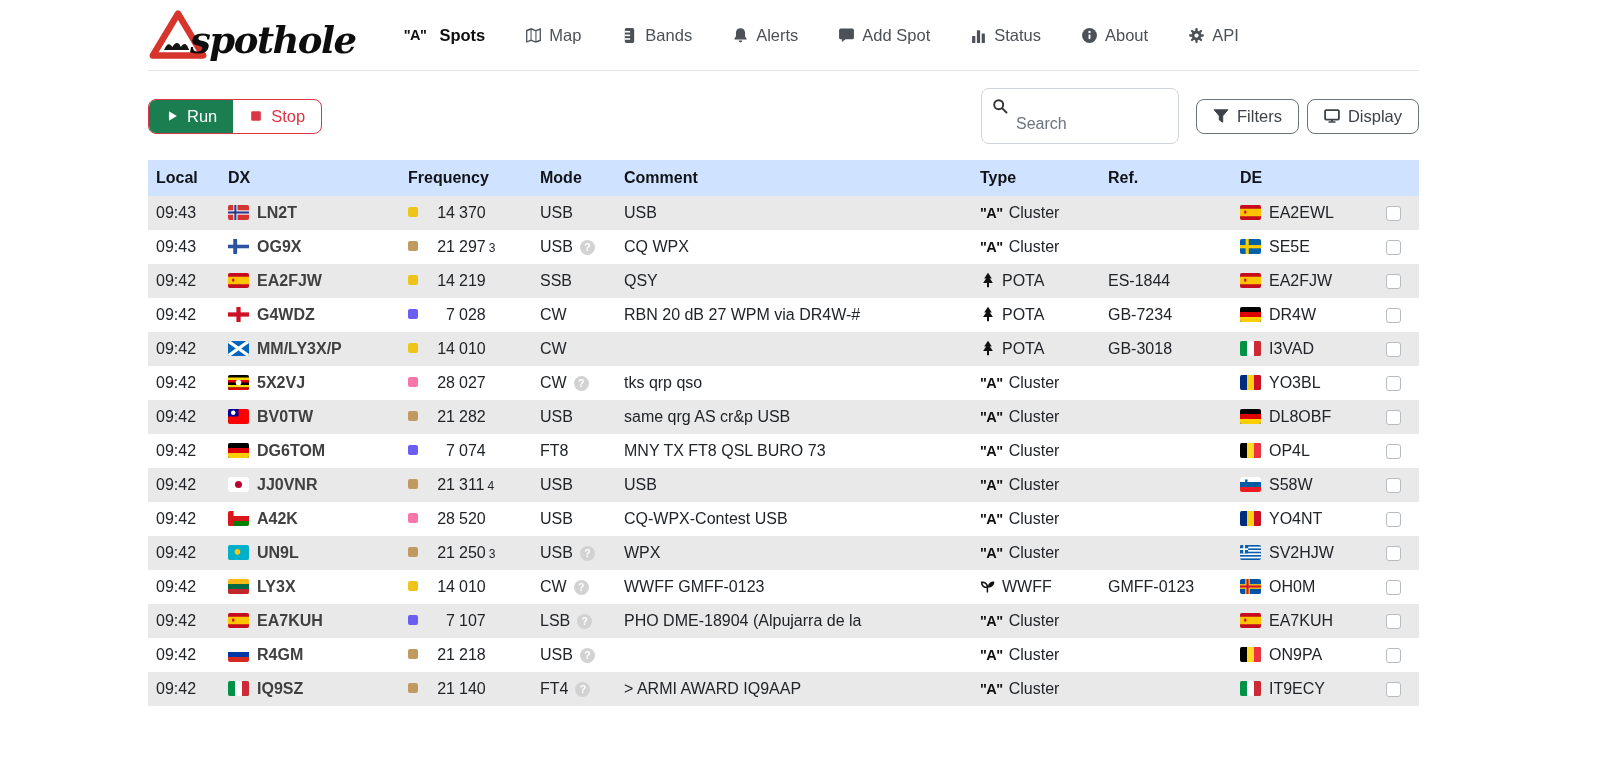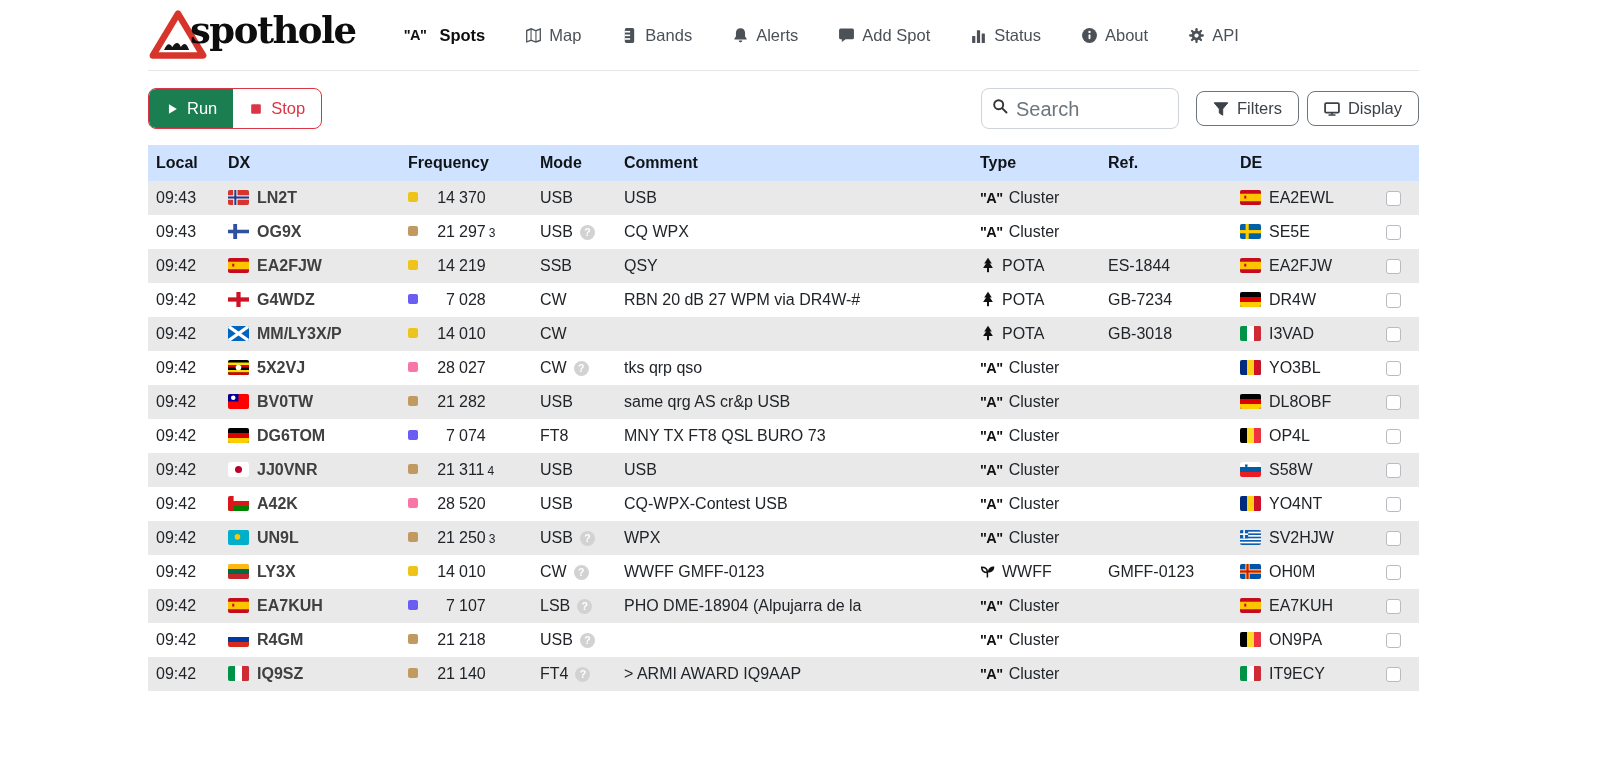--- a/index.html
+++ b/index.html
@@ -3,42 +3,42 @@
 <meta charset="utf-8">
 <title>spothole</title>
 <style>
   html,body{margin:0;padding:0;background:#fff;}
   body{width:1600px;height:784px;overflow:hidden;font-family:"Liberation Sans","DejaVu Sans",sans-serif;color:#212529;font-size:16px;
        --header-bg:#cfe2ff; --stripe:#e9e9e9; --green:#1b7e50; --red:#dc3545;}
   .container{width:1271px;margin-left:148px;}
 
   
   .topbar{display:flex;align-items:center;height:70px;border-bottom:1px solid #e7e7e7;}
-  .logo{display:flex;align-items:flex-start;cursor:pointer;}
+  .logo{display:flex;align-items:flex-end;cursor:pointer;font-style:italic;}
   .logo svg{display:block;}
   .wordmark{font-family:"DejaVu Serif","Liberation Serif",serif;font-weight:800;font-size:37px;letter-spacing:-1.5px;color:#0d0d0d;margin-left:-18px;position:relative;z-index:2;}
   nav{display:flex;align-items:center;gap:40px;margin-left:48px;}
   .nav-link{display:flex;align-items:center;gap:7px;color:#4b5157;font-size:16.5px;text-decoration:none;cursor:pointer;}
   .nav-link .ico svg{fill:currentColor;width:17px;height:17px;display:block;}
   .nav-link.active{color:#0d0d0d;font-weight:700;}
 
   
-  .controls{display:flex;margin-top:17px;}
+  .controls{display:flex;align-items:center;margin-top:17px;}
   .btn-group{display:inline-flex;border:1px solid var(--red);border-radius:8px;background:#fff;}
   .btn{display:inline-flex;align-items:center;gap:8px;font-size:16.5px;padding:7px 16px;cursor:pointer;border:none;background:none;font-family:inherit;}
   .btn .ico svg{width:14px;height:14px;display:block;}
   .btn-run{background:var(--green);color:#fff;border-radius:7px 0 0 7px;}
   .btn-run .ico svg{fill:#fff;}
   .btn-stop{color:var(--red);border-radius:0 7px 7px 0;}
   .btn-stop .ico svg{fill:var(--red);}
   .right-controls{margin-left:auto;display:flex;align-items:center;gap:8px;}
   .search-wrap{position:relative;margin-right:9px;}
   .search-wrap .ico{position:absolute;left:11px;top:10px;color:#333;}
   .search-wrap .ico svg{width:16px;height:16px;display:block;}
-  .search-input{width:150px;height:38px;border:1px solid #ced4da;border-radius:8px;padding:1px 12px 0 34px;font-size:20px;font-family:inherit;color:#212529;box-sizing:content-box;}
+  .search-input{width:150px;height:38px;border:1px solid #ced4da;border-radius:8px;padding:16px 12px 0 34px;font-size:16px;font-family:inherit;color:#212529;box-sizing:content-box;}
   .search-input::placeholder{color:#6c757d;}
   .btn-outline{border:1px solid #6c757d;border-radius:8px;background:#fff;color:#3c4248;}
   .btn-outline .ico svg{width:16px;height:16px;display:block;fill:#3c4248;stroke:#3c4248;}
 
   
   table{border-collapse:collapse;width:100%;margin-top:16px;font-size:16px;table-layout:fixed;}
   thead th{background:var(--header-bg);text-align:left;font-weight:700;padding:9px 8px;color:#101418;}
   tbody tr:nth-child(odd){background:var(--stripe);}
   tbody tr:nth-child(even){background:#fff;}
   td{padding:8px 8px;vertical-align:middle;white-space:nowrap;overflow:hidden;}

